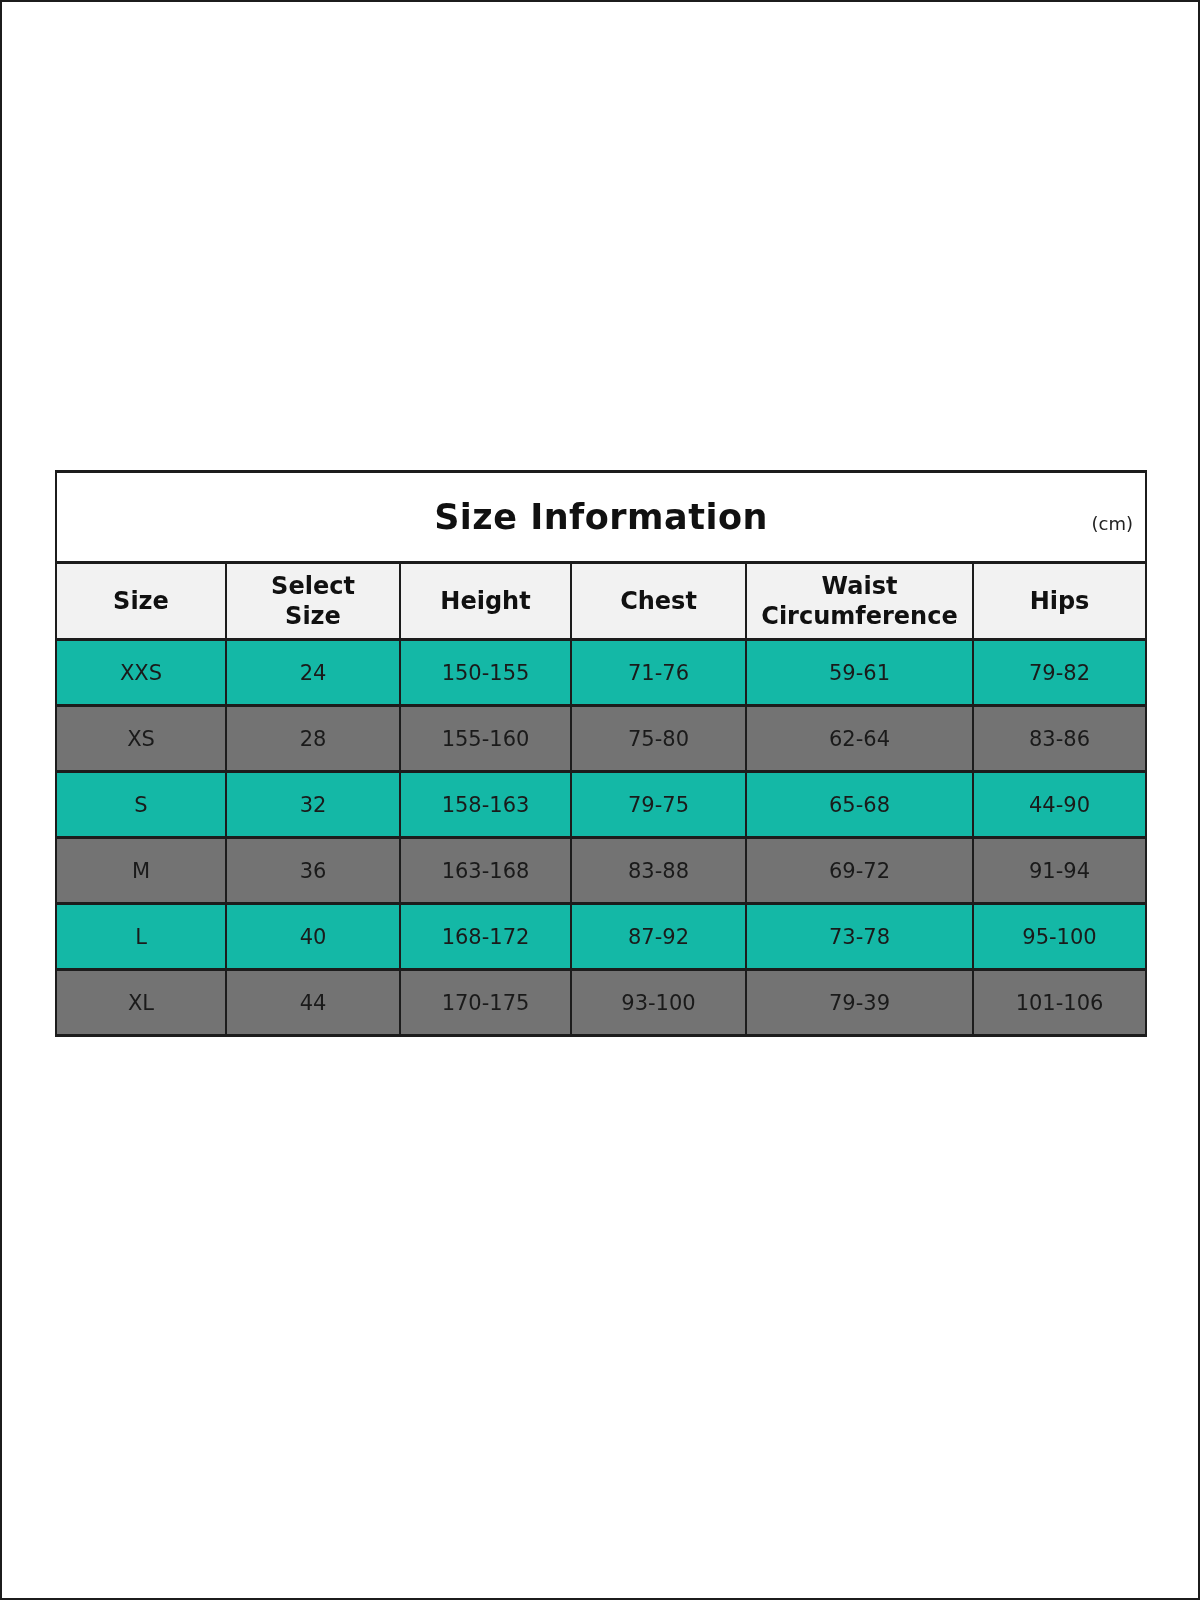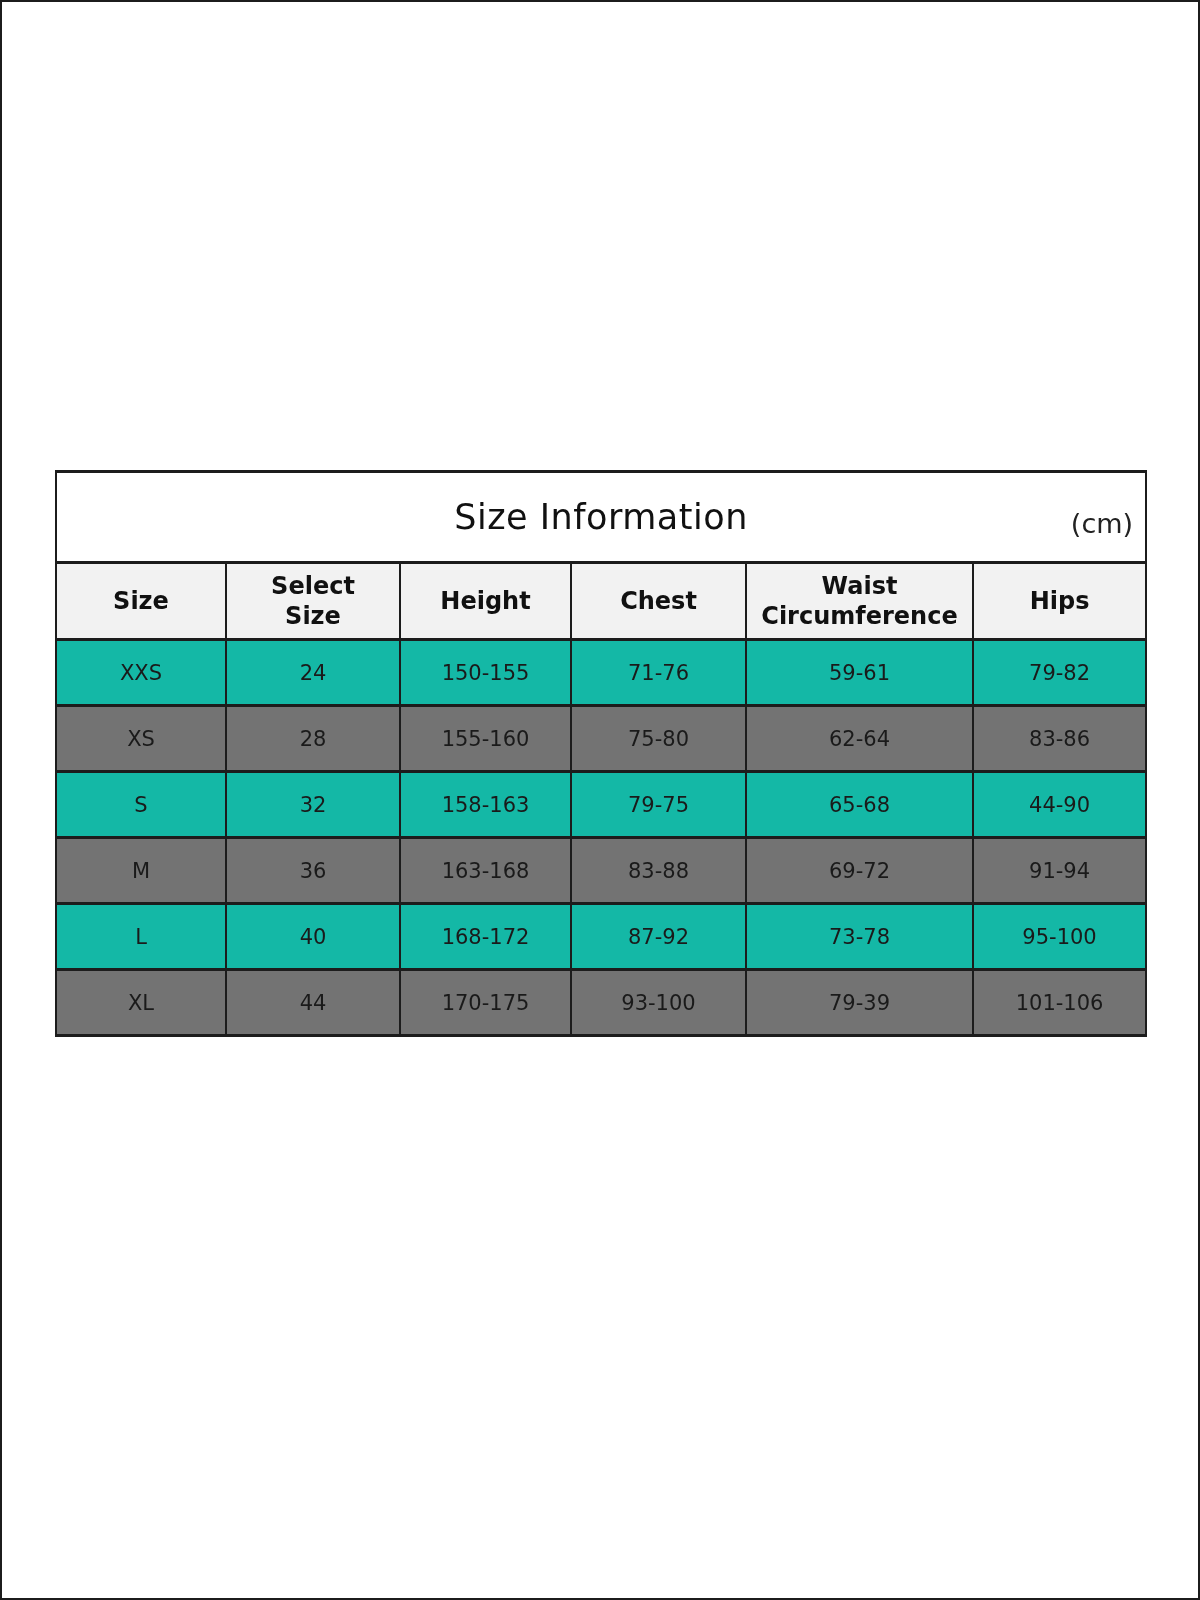--- a/index.html
+++ b/index.html
@@ -40,30 +40,30 @@
     padding: 0;
     overflow: hidden;
   }
   td.title-cell {
     height: 88px;
     position: relative;
     background: #ffffff;
   }
   .table-title {
     font-size: 35px;
-    font-weight: normal;
+    font-weight: bold;
     letter-spacing: 0.5px;
     color: #111111;
   }
   .unit-label {
     position: absolute;
     right: 12px;
     top: 57%;
     transform: translateY(-50%);
-    font-size: 27px;
+    font-size: 18px;
     font-weight: normal;
     color: #222222;
   }
   tr.header-row th {
     height: 74px;
     background: #f2f2f2;
     font-size: 24px;
     font-weight: bold;
     line-height: 1.25;
     white-space: pre-line;

